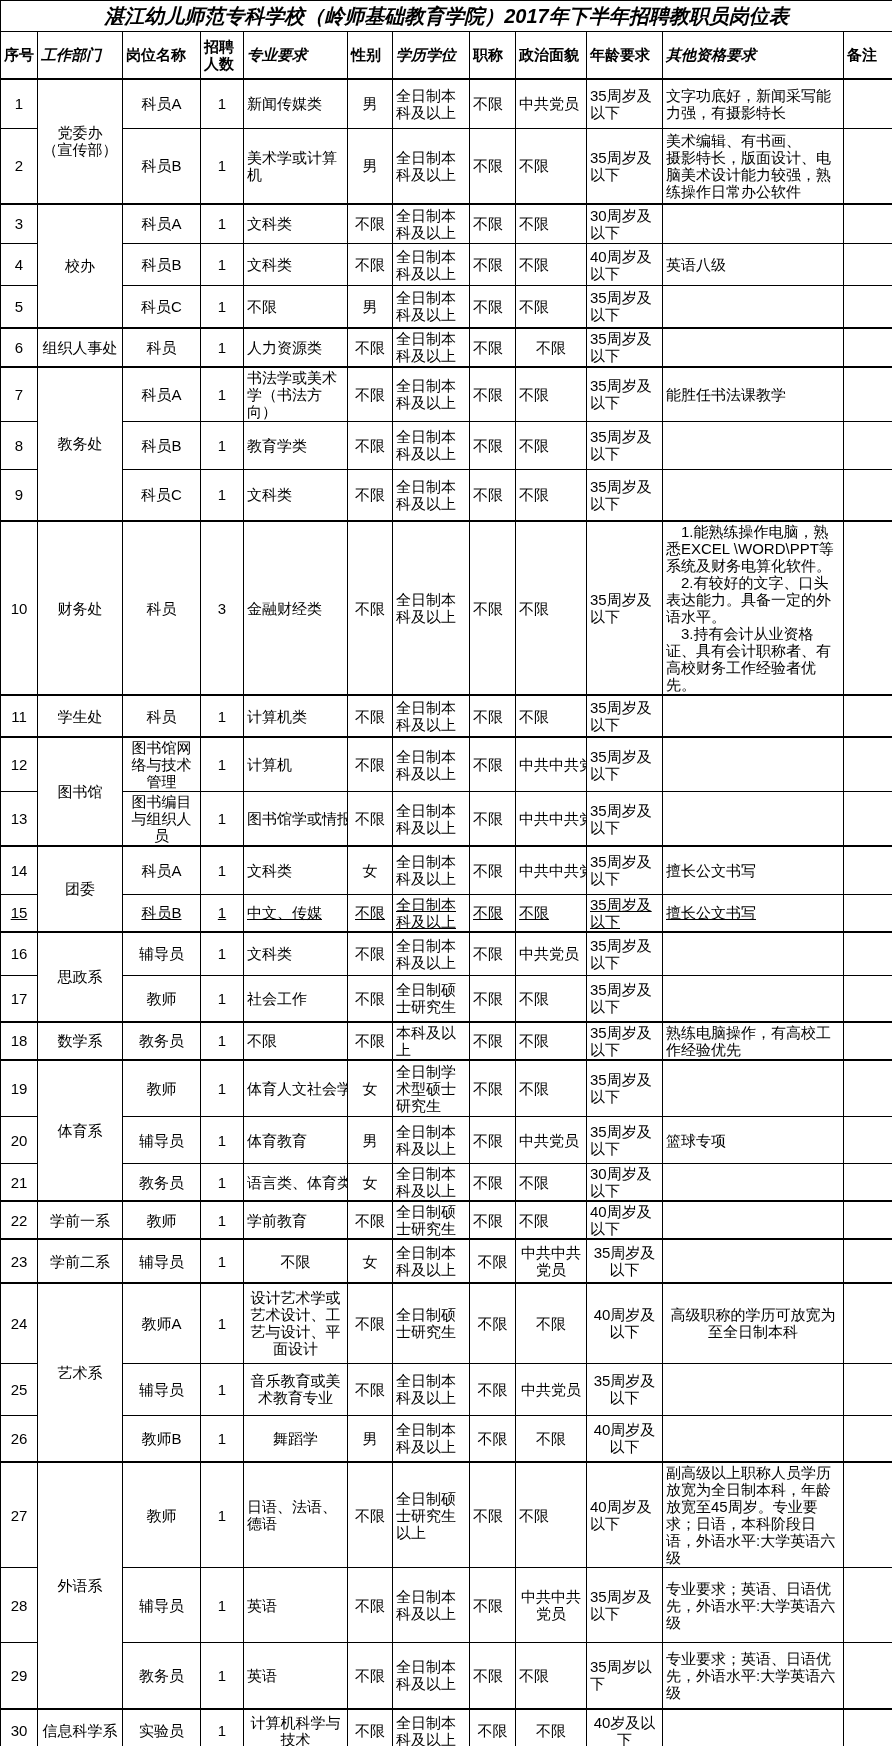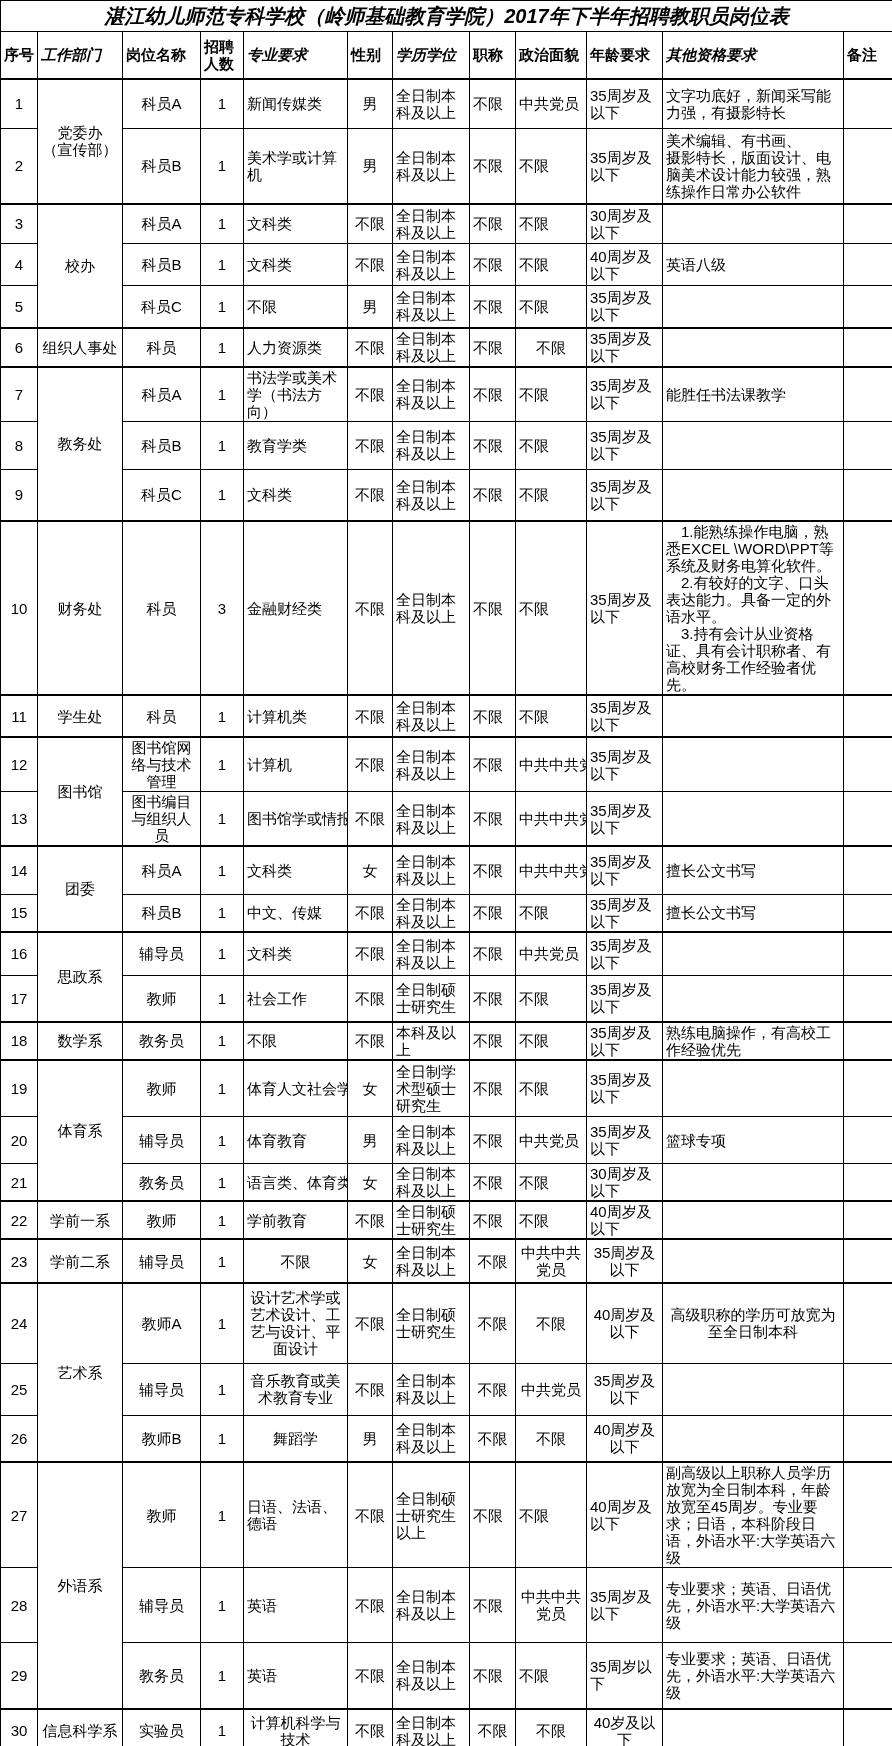--- a/index.html
+++ b/index.html
@@ -242,21 +242,21 @@
         <td class="c">1</td>
         <td>文科类</td>
         <td class="c">女</td>
         <td>全日制本科及以上</td>
         <td>不限</td>
         <td class="nowrap">中共中共党员</td>
         <td>35周岁及以下</td>
         <td>擅长公文书写</td>
         <td></td>
       </tr>
-      <tr style="height: 28px;">
+      <tr style="height: 28px; text-decoration: underline;">
         <td class="c">15</td>
         <td class="c">科员B</td>
         <td class="c">1</td>
         <td>中文、传媒</td>
         <td class="c">不限</td>
         <td>全日制本科及以上</td>
         <td>不限</td>
         <td>不限</td>
         <td>35周岁及以下</td>
         <td>擅长公文书写</td>

